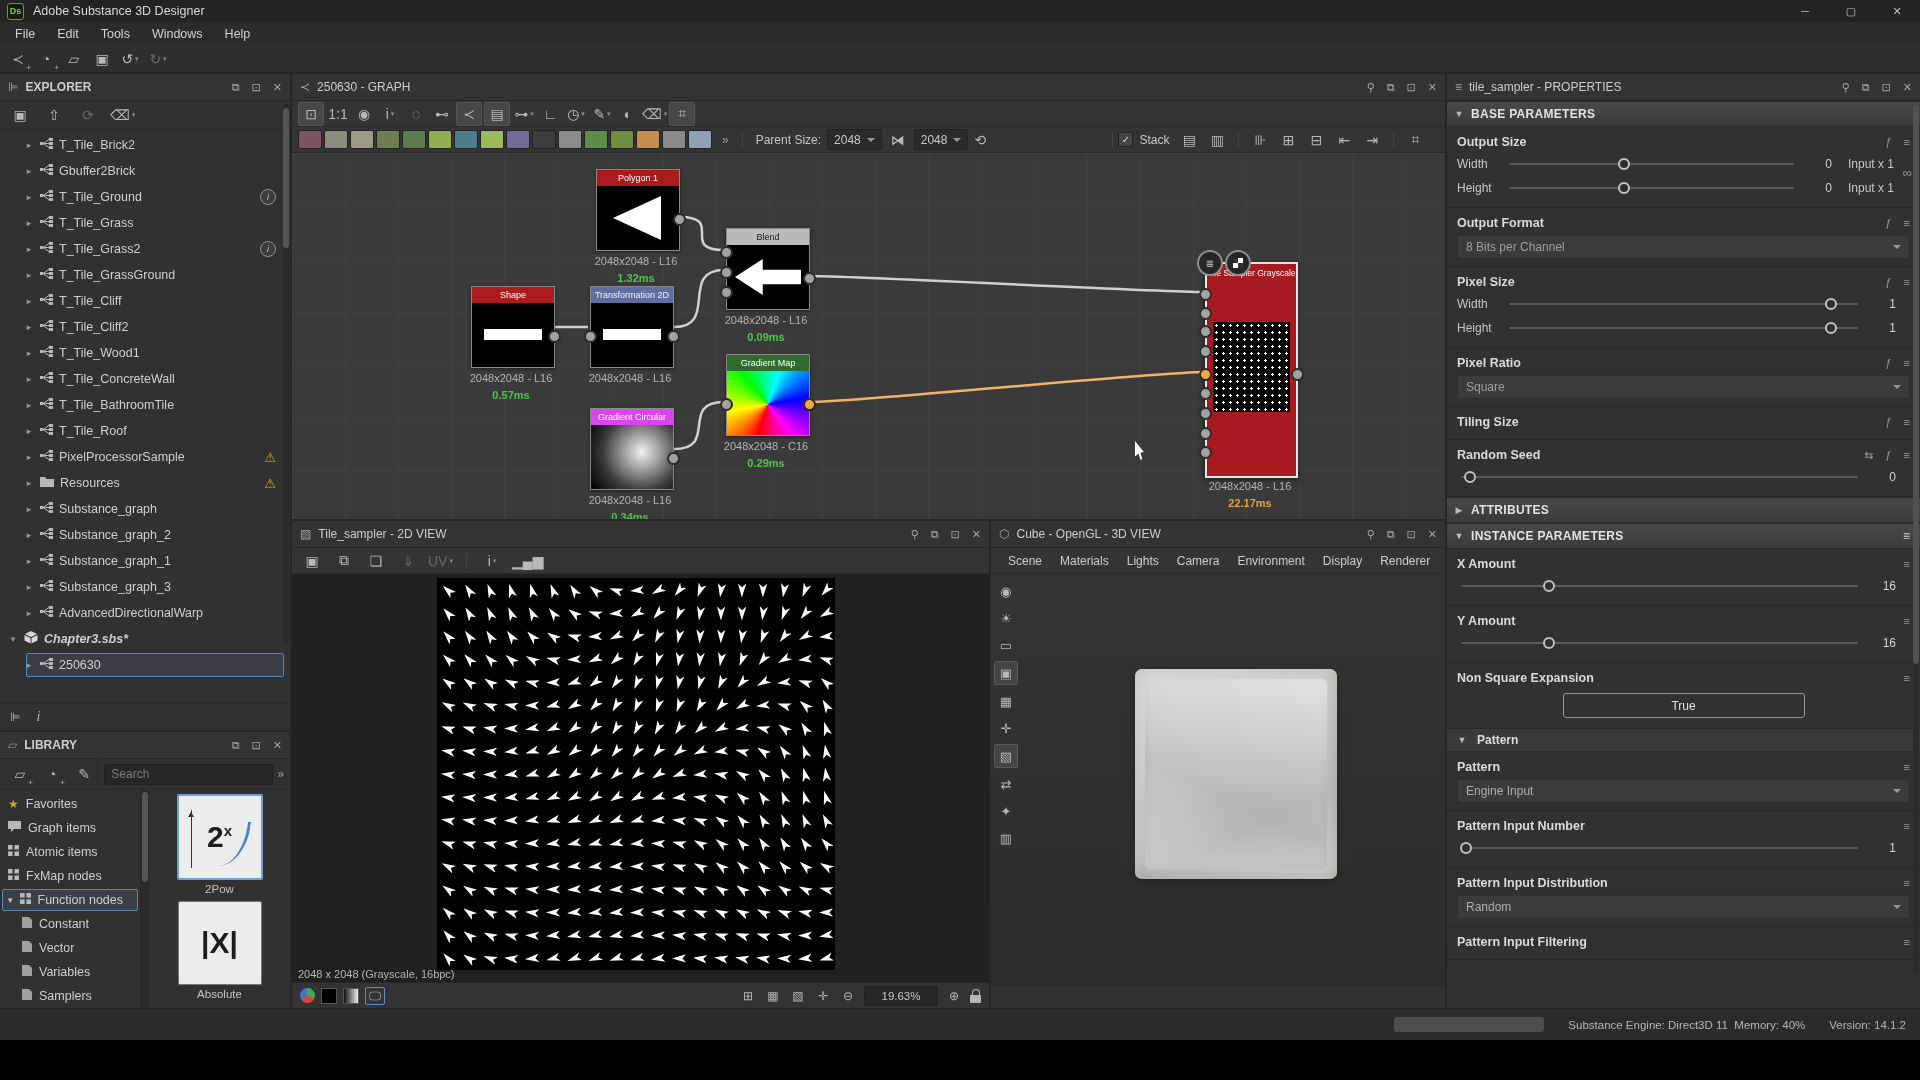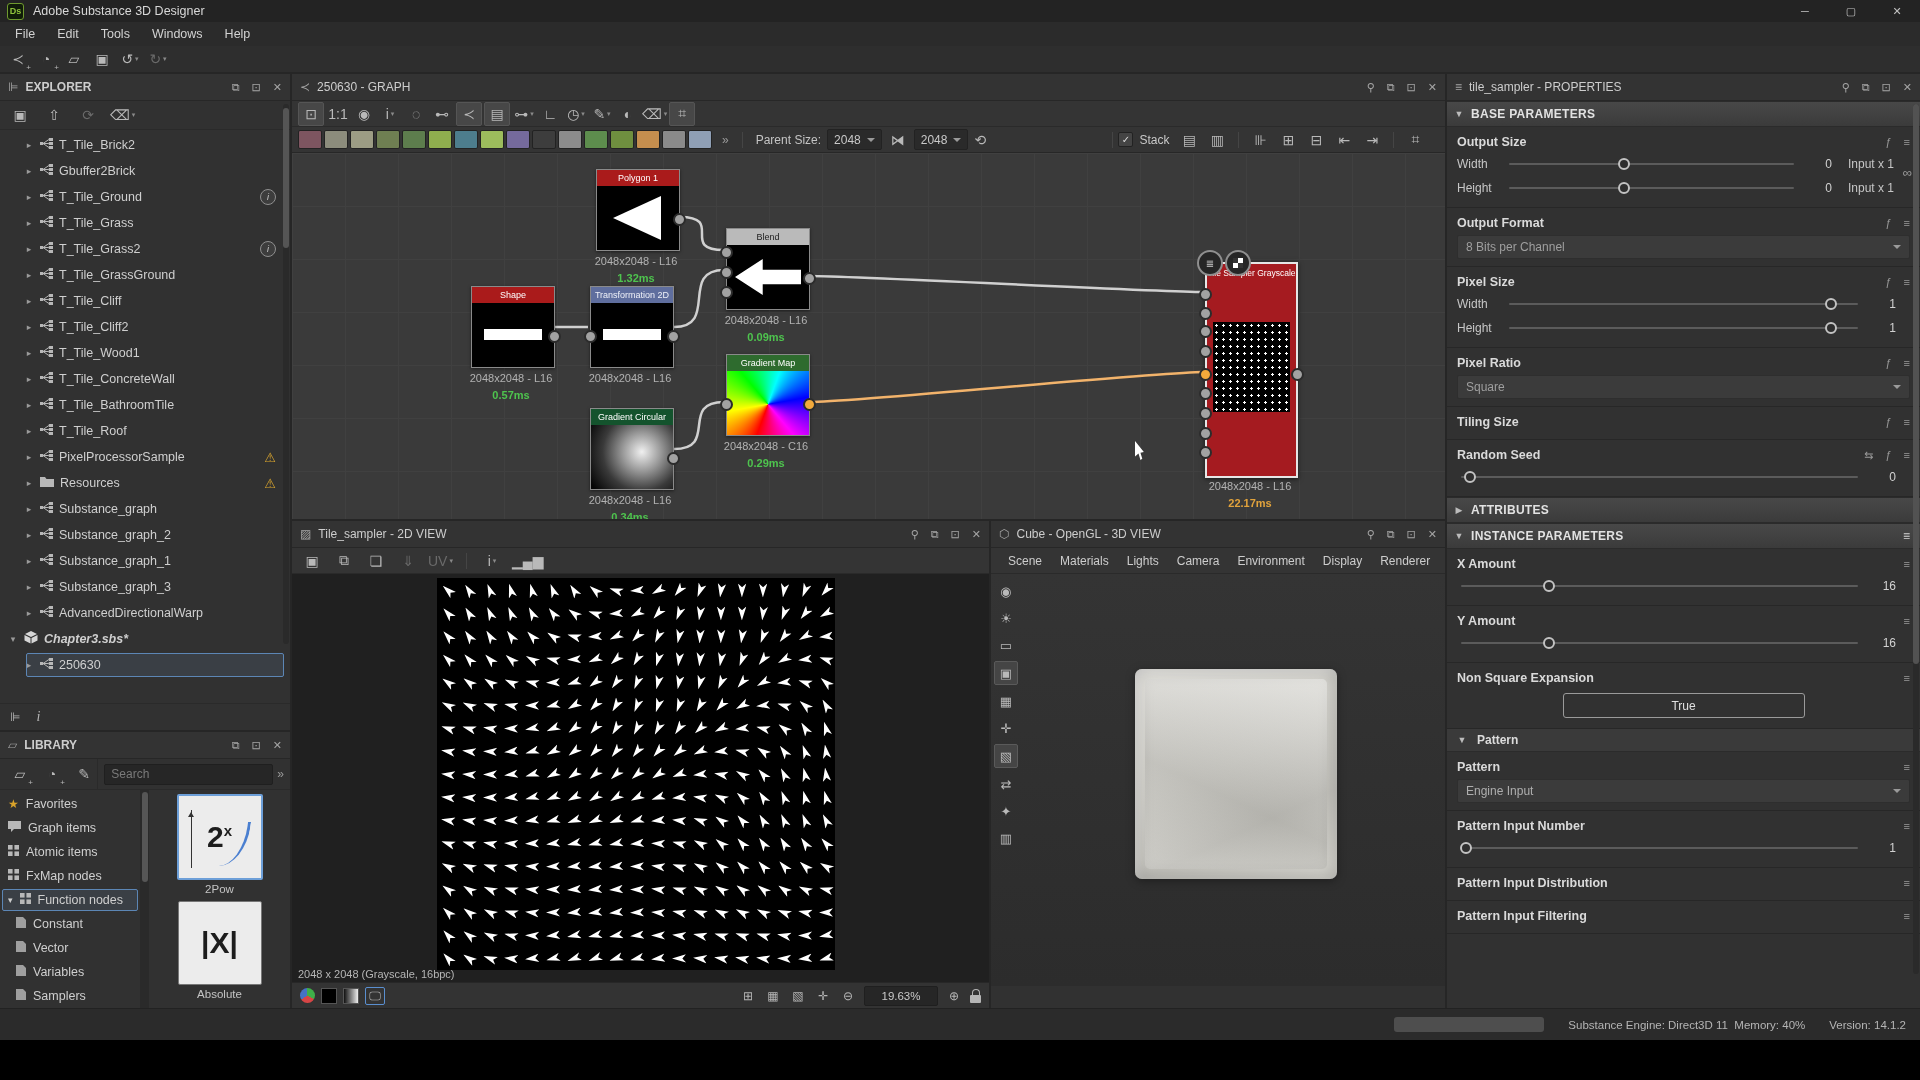--- a/index.html
+++ b/index.html
@@ -57,21 +57,21 @@
   #librarypanel{left:0;top:730px;width:290px;height:278px;border-left:none;}
   #libtools{height:30px;display:flex;align-items:center;border-bottom:1px solid #2a2a2a;}
   #libtools .left{width:140px;display:flex;gap:8px;padding-left:8px;border-right:1px solid #2a2a2a;height:100%;align-items:center;}
   #searchwrap{flex:1;display:flex;align-items:center;gap:4px;padding:0 6px;}
   #search-input{flex:1;height:19px;background:#262626;border:1px solid #1f1f1f;border-radius:2px;
                 color:#bdbdbd;font-size:12px;padding:0 6px;font-family:"Liberation Sans",sans-serif;}
   #search-input::placeholder{color:#7a7a7a;}
   #libbody{display:flex;height:calc(100% - 56px);}
   #libcats{width:140px;border-right:1px solid #2a2a2a;padding-top:2px;}
   .lcat{height:24px;display:flex;align-items:center;gap:7px;padding-left:8px;font-size:12.5px;color:#cfcfcf;position:relative;}
-  .lcat.child{padding-left:16px;align-items:center;}
+  .lcat.child{padding-left:22px;align-items:center;}
   .lcat.sel .selbox{position:absolute;left:2px;right:2px;top:1px;bottom:1px;border:1px solid #5c86b5;background:#3a3f45;border-radius:2px;}
   .lcat > *{position:relative;z-index:1;}
   .lcat .star{color:#d9a32a;font-size:12px;}
   #libscroll{width:8px;background:#2a2a2a;position:relative;}
   #libscroll .thumb{position:absolute;top:2px;left:1px;width:6px;height:90px;background:#565656;border-radius:3px;}
   #libthumbs{flex:1;padding:4px 6px;overflow:hidden;}
   .thumbcard{width:82px;height:82px;background:#ececec;border:1px solid #777;border-radius:2px;margin:0 auto;
              display:flex;align-items:center;justify-content:center;position:relative;}
   .thumbcard.sel{border:2px solid #6d9fd8;}
   .thumbcard .big{font-size:30px;font-weight:bold;color:#1d1d1d;line-height:1;}
@@ -760,21 +760,21 @@
           <div class="nhead" style="background: rgb(46, 107, 46); color: rgb(255, 255, 255);">Gradient Map</div>
           <div class="nbody">
             <div class="body-conic"></div>
           </div>
           <div class="port" style="left: -7px; top: 43px;"></div>
           <div class="port" style="right: -7px; top: 43px; background: rgb(242, 169, 59);"></div>
         </div>
         <div class="ncap" style="left: 263px; top: 341px;">2048x2048 - L16</div>
         <div class="ntime" style="color: rgb(78, 196, 78); left: 263px; top: 358px;">0.34ms</div>
         <div class="gnode" style="left: 298px; top: 255px;">
-          <div class="nhead" style="background: #14532d; color: rgb(255, 255, 255);">Gradient Circular</div>
+          <div class="nhead" style="background: #d946ef; color: rgb(255, 255, 255);">Gradient Circular</div>
           <div class="nbody">
             <div class="body-radial"></div>
           </div>
           <div class="port" style="right: -7px; top: 43px;"></div>
         </div>
         <div id="tilenode" style="left: 913px; top: 109px; width: 89px; height: 212px;">
           <div class="tlabel">Tile Sampler Grayscale</div>
           <div class="dotband"></div>
           <div class="port" style="left: -8px; top: 24px;"></div>
           <div class="port" style="left: -8px; top: 43px;"></div>
@@ -1402,20 +1402,24 @@
             <span style="width: 14px;"></span>
           </div>
         </div>
         <div class="pblk">
           <div class="plabel">
             <span class="ltxt">Pattern Input Distribution</span>
             <span class="icons">
               <span>≡</span>
             </span>
           </div>
+          <div class="dd">
+            <span class="dtxt" style="color: rgb(174, 174, 174);">Random</span>
+            <span class="ddarrow"></span>
+          </div>
         </div>
         <div class="pblk">
           <div class="plabel">
             <span class="ltxt">Pattern Input Filtering</span>
             <span class="icons">
               <span>≡</span>
             </span>
           </div>
         </div>
       </div>

